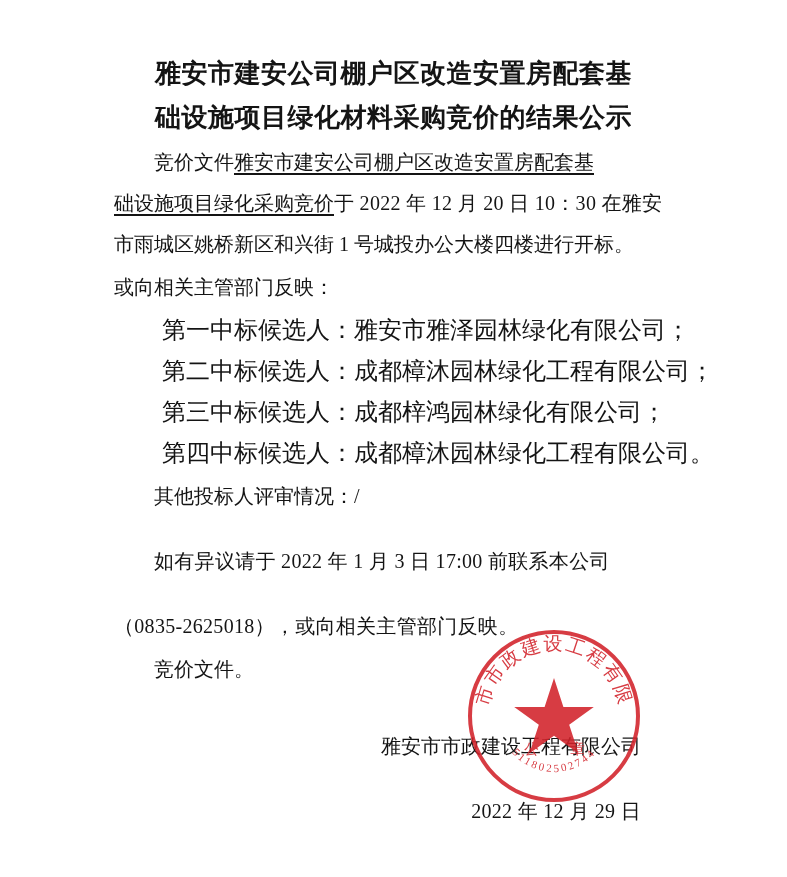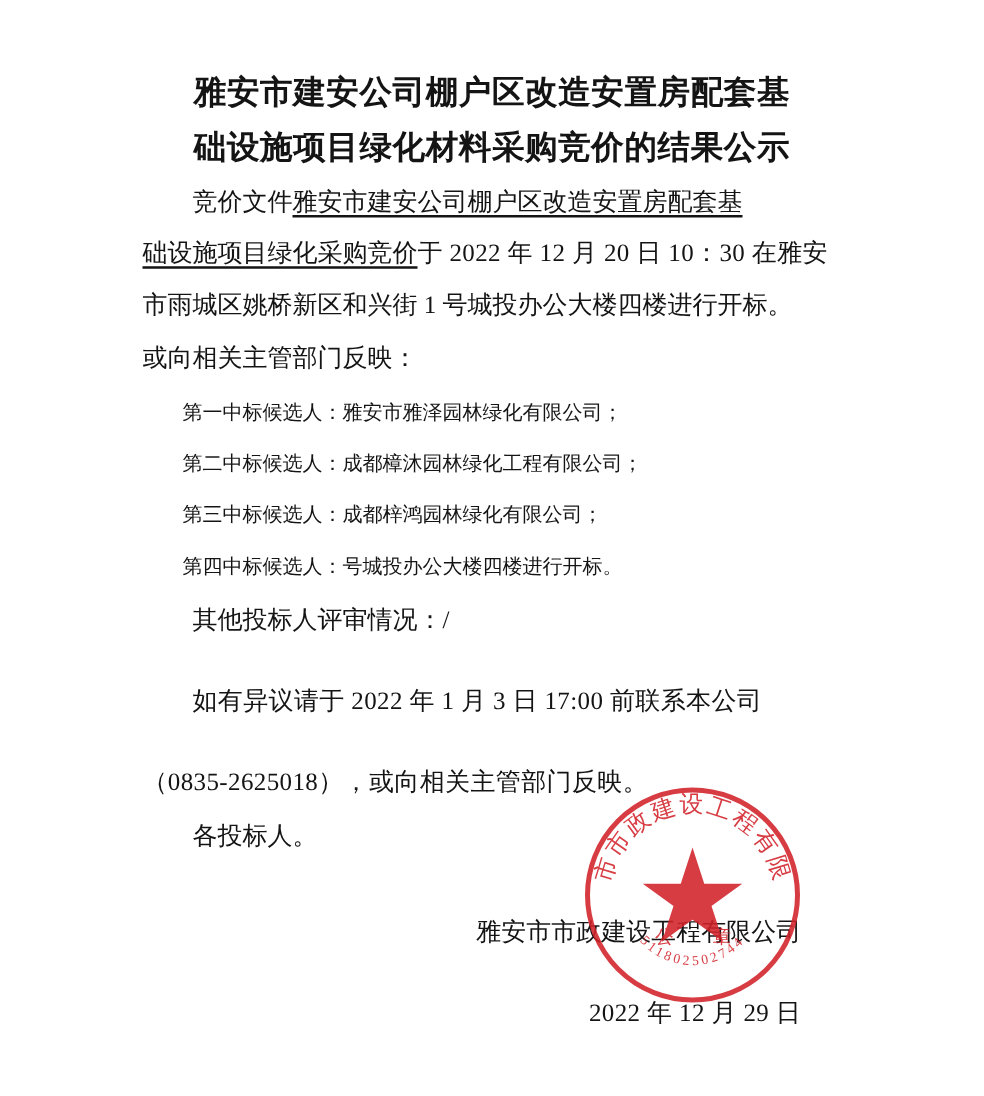--- a/index.html
+++ b/index.html
@@ -56,21 +56,21 @@
   }
   .num {
     font-family: "Liberation Serif", "DejaVu Serif", serif;
     letter-spacing: 0.3px;
     margin-top: 24px;
   }
   .cand-list {
     margin-top: 2px;
   }
   .cand-line {
-    font-size: 16px;
+    font-size: 24px;
     line-height: 41px;
     text-indent: 2em;
   }
   .para {
     font-size: 20px;
     line-height: 41px;
     text-indent: 2em;
   }
   .para.noindent {
     text-indent: 0;
@@ -126,34 +126,34 @@
   </div>
 
   <div class="body-block">
     <div class="para noindent">或向相关主管部门反映：</div>
   </div>
 
   <div class="body-block cand-list">
     <div class="cand-line">第一中标候选人：雅安市雅泽园林绿化有限公司；</div>
     <div class="cand-line">第二中标候选人：成都樟沐园林绿化工程有限公司；</div>
     <div class="cand-line">第三中标候选人：成都梓鸿园林绿化有限公司；</div>
-    <div class="cand-line">第四中标候选人：号城投办公大楼四楼进行开标。</div>
+    <div class="cand-line">第四中标候选人：成都樟沐园林绿化工程有限公司。</div>
   </div>
 
   <div class="body-block">
     <div class="para">其他投标人评审情况：/</div>
   </div>
 
   <div class="body-block">
     <div class="para num">如有异议请于 2022 年 1 月 3 日 17:00 前联系本公司</div>
     <div class="para noindent num">（0835-2625018），或向相关主管部门反映。</div>
   </div>
 
   <div class="body-block">
-    <div class="para">各投标人。</div>
+    <div class="para">竞价文件。</div>
   </div>
 
   <div class="signature">
     <div class="line">雅安市市政建设工程有限公司</div>
     <div class="line num">2022 年 12 月 29 日</div>
   </div>
 
   <div class="seal">
     <svg width="176" height="176" viewBox="0 0 176 176" xmlns="http://www.w3.org/2000/svg">
       <g opacity="0.88">

